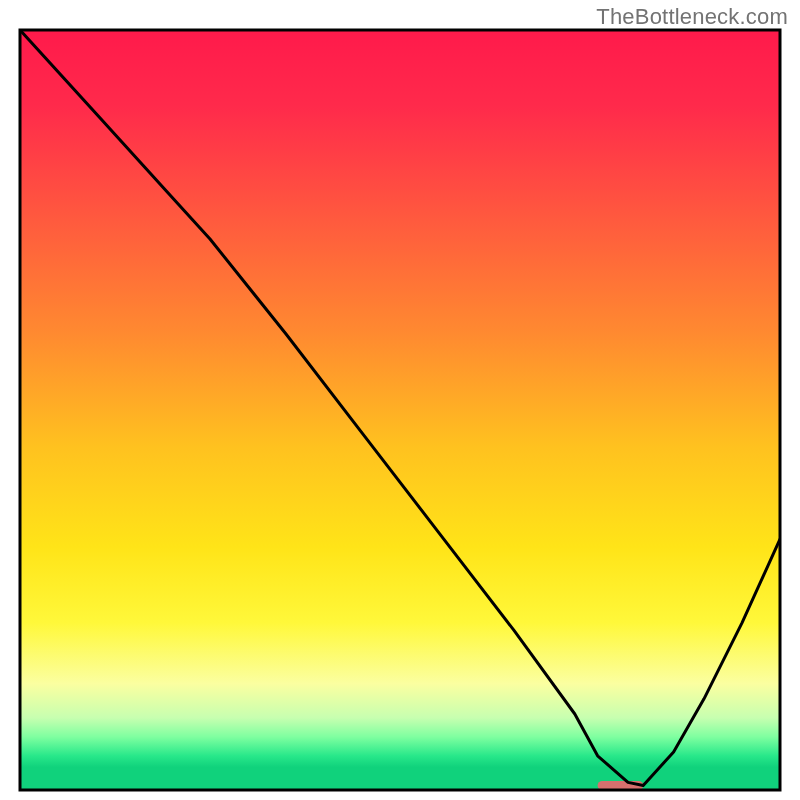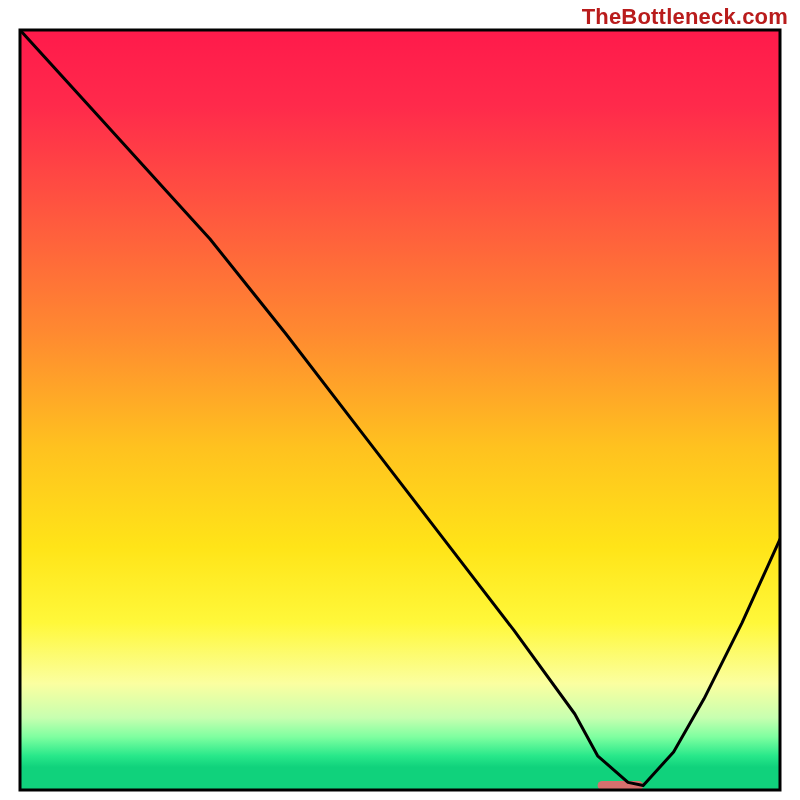--- a/index.html
+++ b/index.html
@@ -14,22 +14,22 @@
   .chart-wrap {
     position: relative;
     width: 800px;
     height: 800px;
   }
   .watermark {
     position: absolute;
     top: 4px;
     right: 12px;
     font-size: 22px;
-    font-weight: 700;
-    color: #b91c1c;
+    font-weight: 400;
+    color: #737373;
     letter-spacing: 0.2px;
     user-select: none;
   }
   svg {
     position: absolute;
     top: 0;
     left: 0;
   }
 </style>
 </head>

